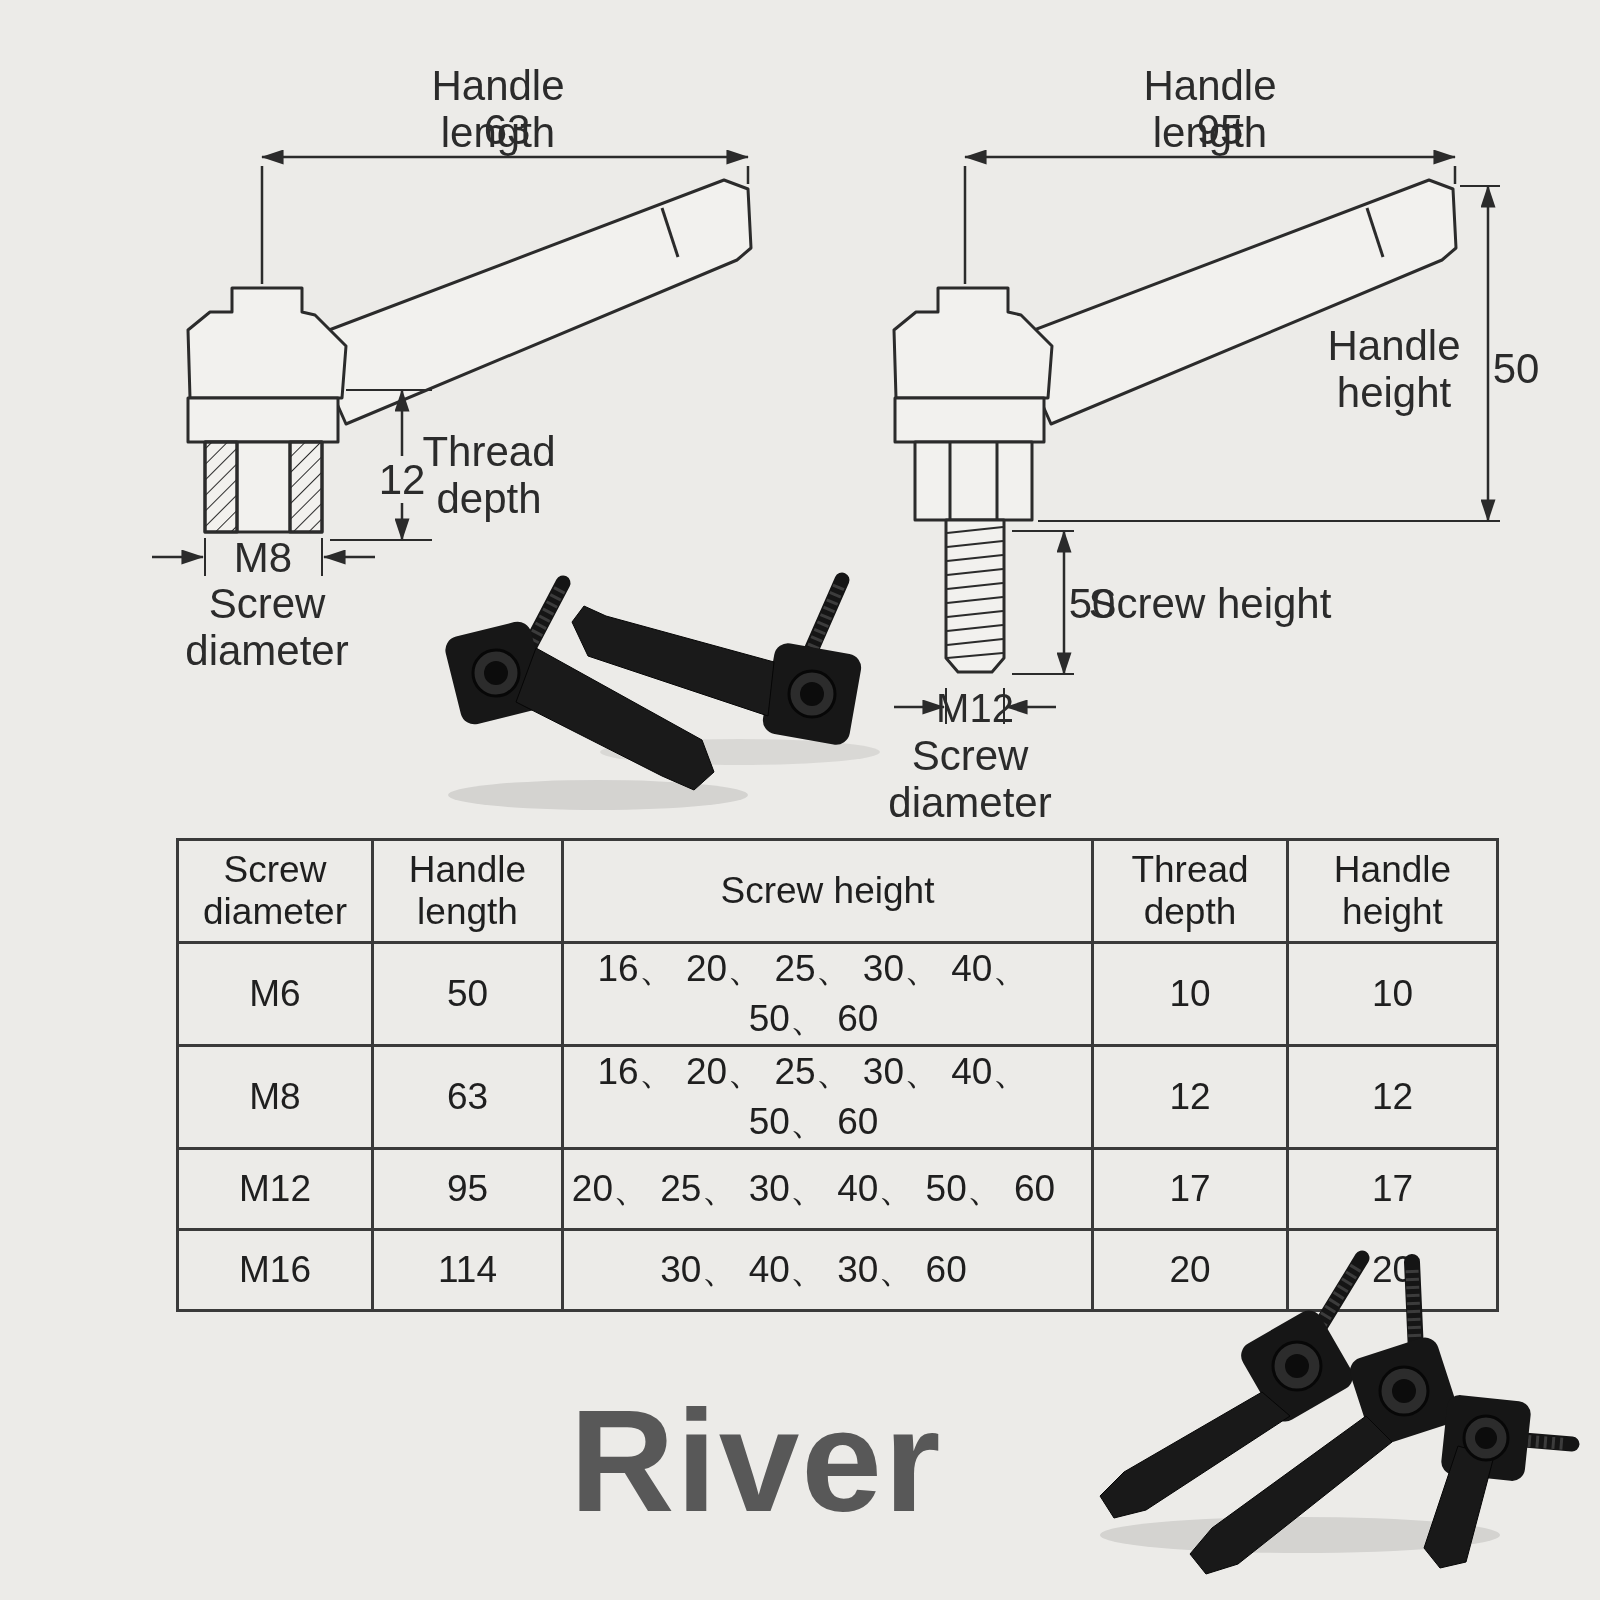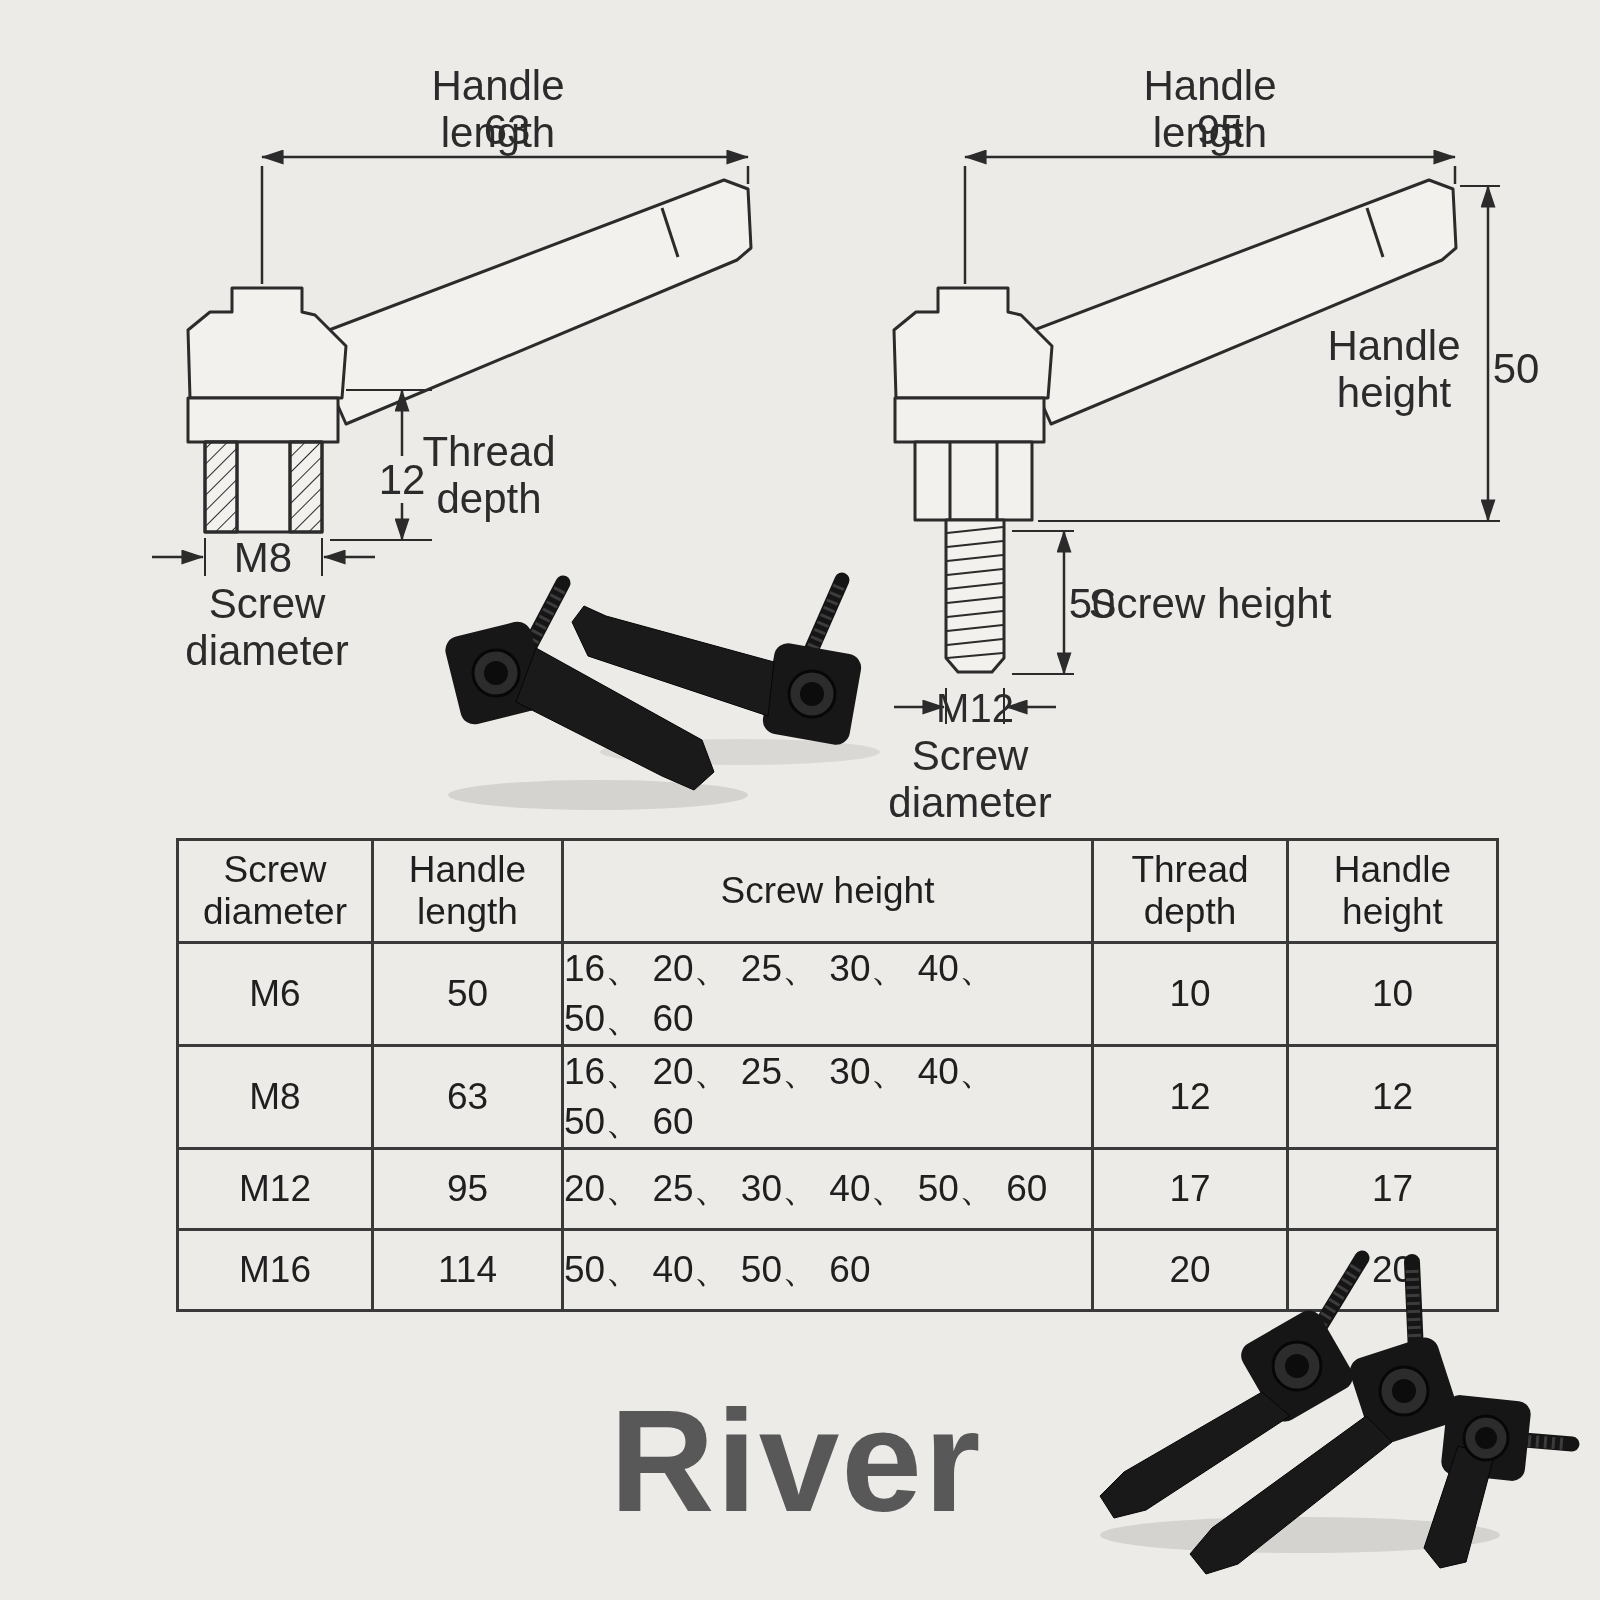--- a/index.html
+++ b/index.html
@@ -23,23 +23,23 @@
     border-collapse:collapse;table-layout:fixed;
     font-size:37px;color:#1f1f1f;
   }
   table.spec th, table.spec td{
     border:3px solid #3a3a3a;
     text-align:center;vertical-align:middle;
     font-weight:400;white-space:pre-line;padding:0;
   }
   table.spec thead th{height:100px;}
   table.spec tbody td{height:78px;}
-  table.spec td.sh{text-align:left;padding-right:28px;}
+  table.spec td.sh{text-align:center;padding-right:28px;}
   .brand{
-    position:absolute;left:796px;top:1378px;z-index:3;
+    position:absolute;left:756px;top:1378px;z-index:3;
     transform:translateX(-50%);
     font-size:145px;font-weight:600;color:#585858;letter-spacing:2px;text-align:right;
   }
 </style>
 </head>
 <body>
 
 <svg id="lineart" width="1600" height="1600" viewBox="0 0 1600 1600">
   <defs>
     <marker id="ah" viewBox="0 0 12 8" refX="11.5" refY="4" markerWidth="10" markerHeight="6" orient="auto-start-reverse">
@@ -229,20 +229,20 @@
     <tr>
       <td>M12</td>
       <td>95</td>
       <td class="sh">20、 25、 30、 40、 50、 60</td>
       <td>17</td>
       <td>17</td>
     </tr>
     <tr>
       <td>M16</td>
       <td>114</td>
-      <td class="sh">50、 40、 50、 60</td>
+      <td class="sh">30、 40、 30、 60</td>
       <td>20</td>
       <td>20</td>
     </tr>
   </tbody>
 </table>
 
 <div class="brand">River</div>
 
 </body></html>

